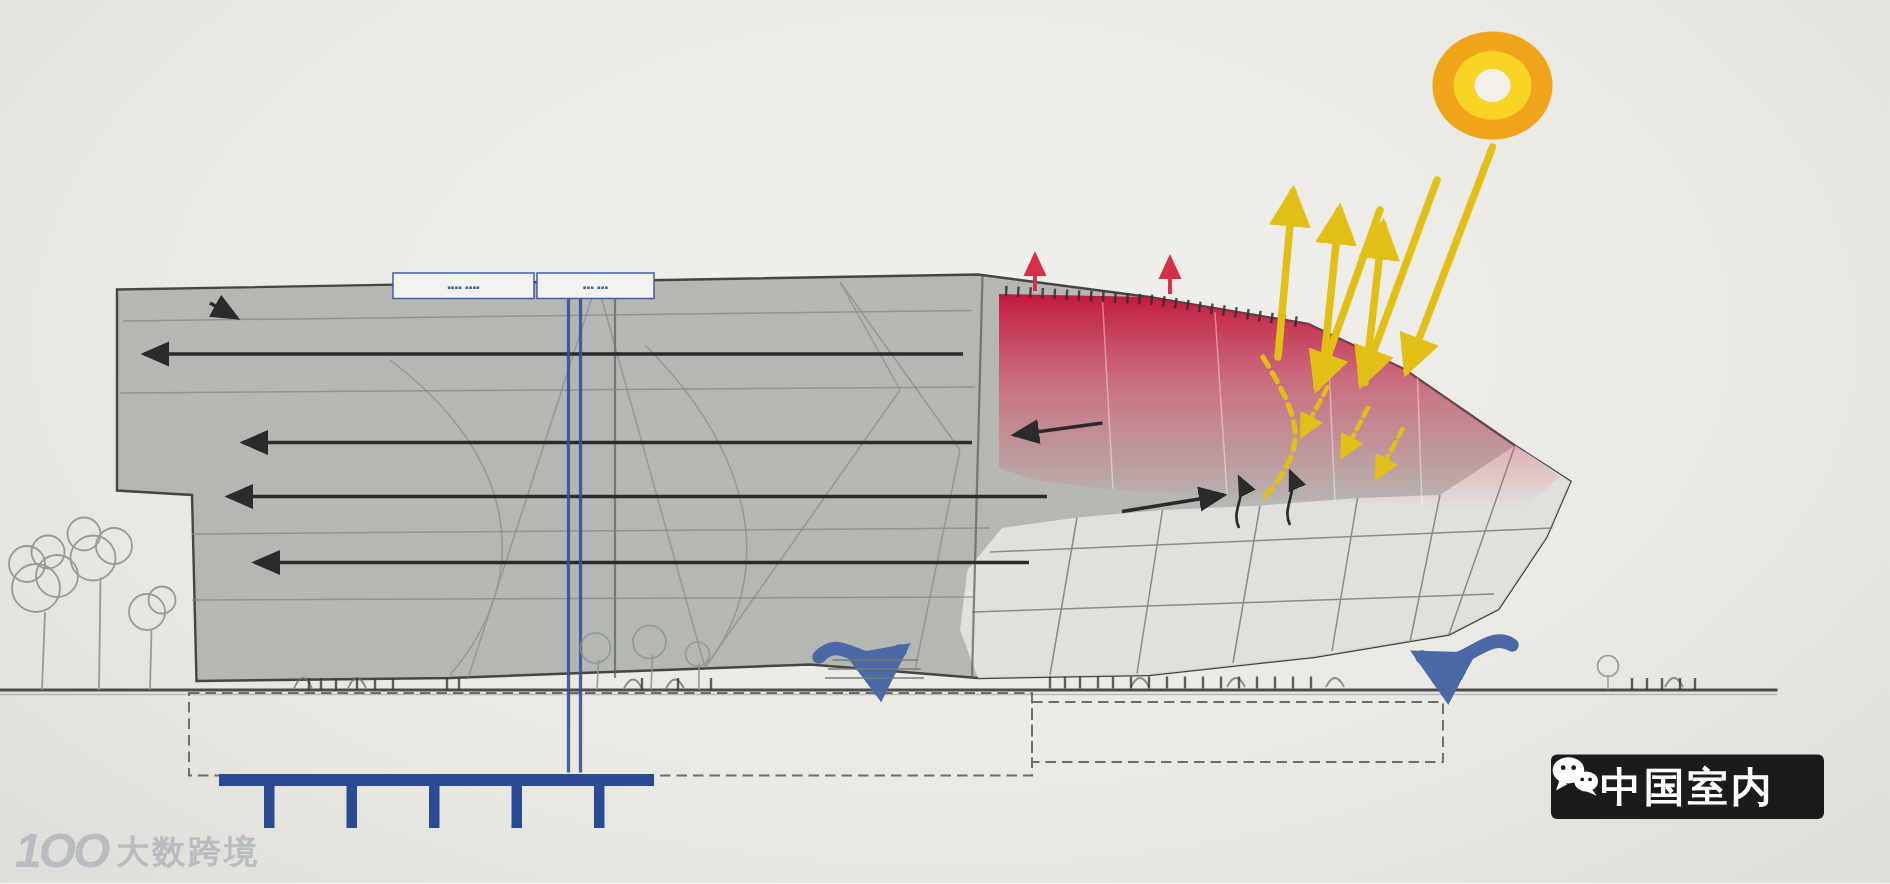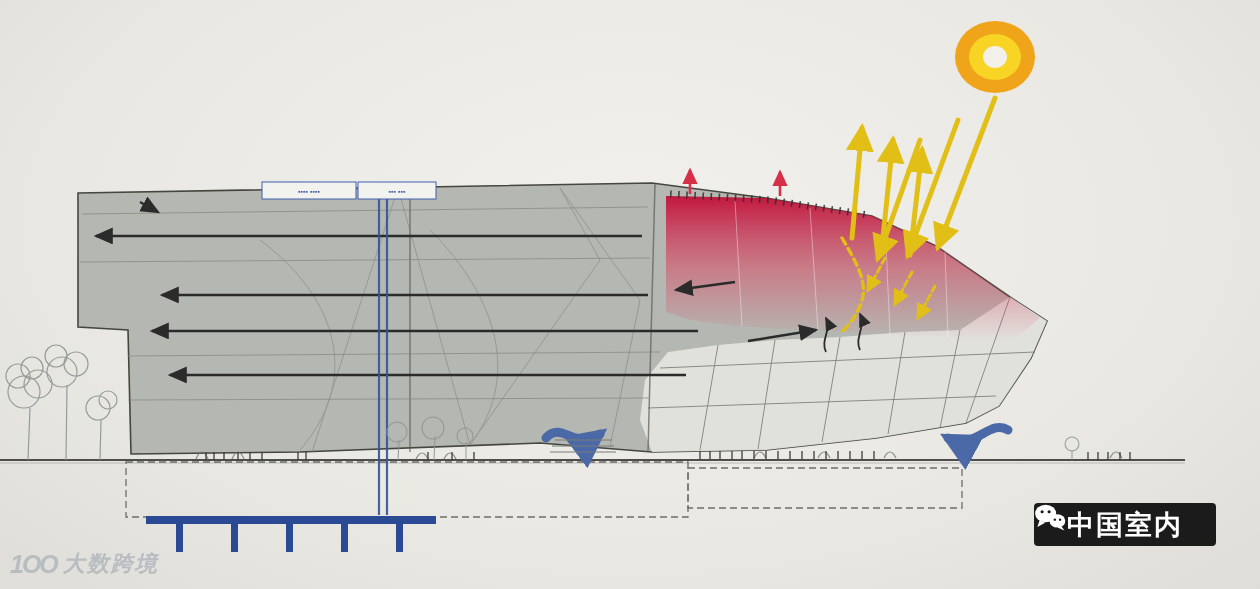--- a/index.html
+++ b/index.html
@@ -6,22 +6,22 @@
   body{font-family:"Liberation Sans", sans-serif;}
   .stage{
     position:relative;width:1260px;height:589px;overflow:hidden;
     background:radial-gradient(ellipse at 50% 38%, #f1f0ec 0%, #e9e8e3 62%, #deddd8 100%);
   }
   .stage svg{position:absolute;left:0;top:0;}
   .wm-left{
     position:absolute;left:10px;top:549px;display:flex;align-items:center;gap:6px;
     color:#b7bdc1;font-weight:bold;user-select:none;
   }
-  .wm-left .logo{font-size:25px;letter-spacing:-2px;font-style:italic;}
-  .wm-left .txt{font-size:22px;letter-spacing:2px;font-style:italic;}
+  .wm-left .logo{font-size:32px;letter-spacing:-2px;font-style:italic;}
+  .wm-left .txt{font-size:22px;letter-spacing:2px;}
   .wm-right{
     position:absolute;left:1034px;top:503px;width:182px;height:43px;
     background:rgba(16,16,16,.95);border-radius:4px;
     display:flex;align-items:center;justify-content:center;gap:9px;
   }
   .wm-right .txt{color:#ffffff;font-size:27px;font-weight:600;letter-spacing:2px;}
 </style>
 </head>
 <body>
 

